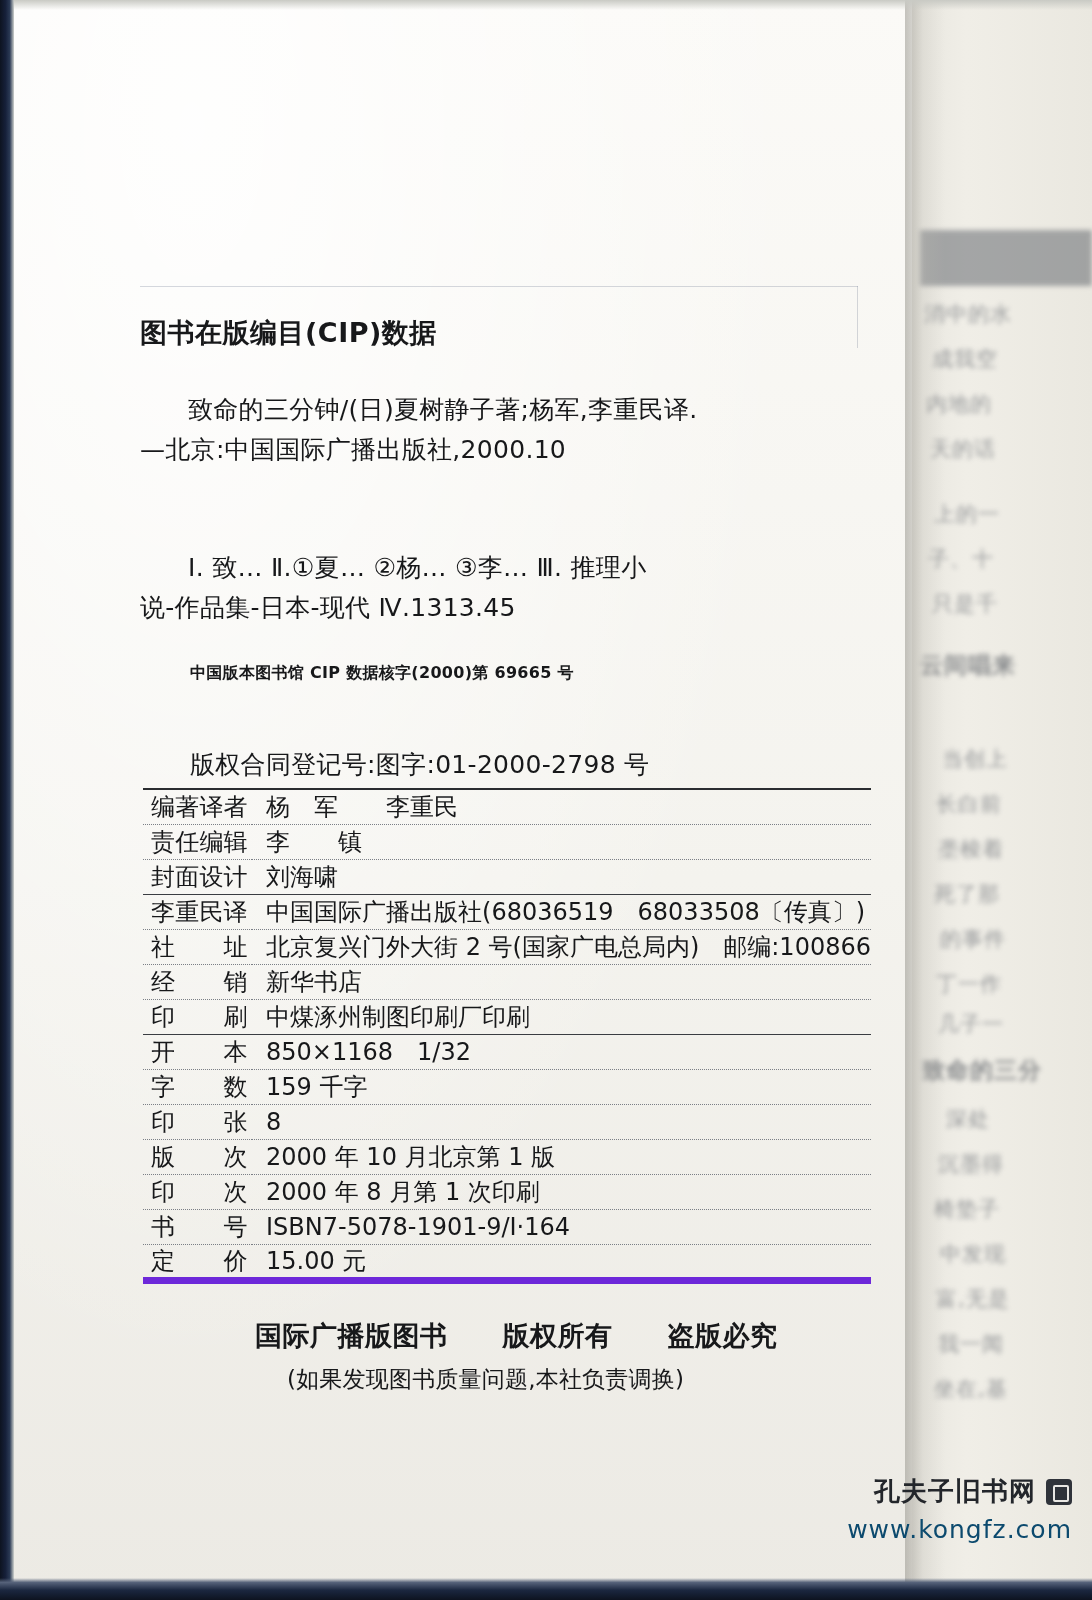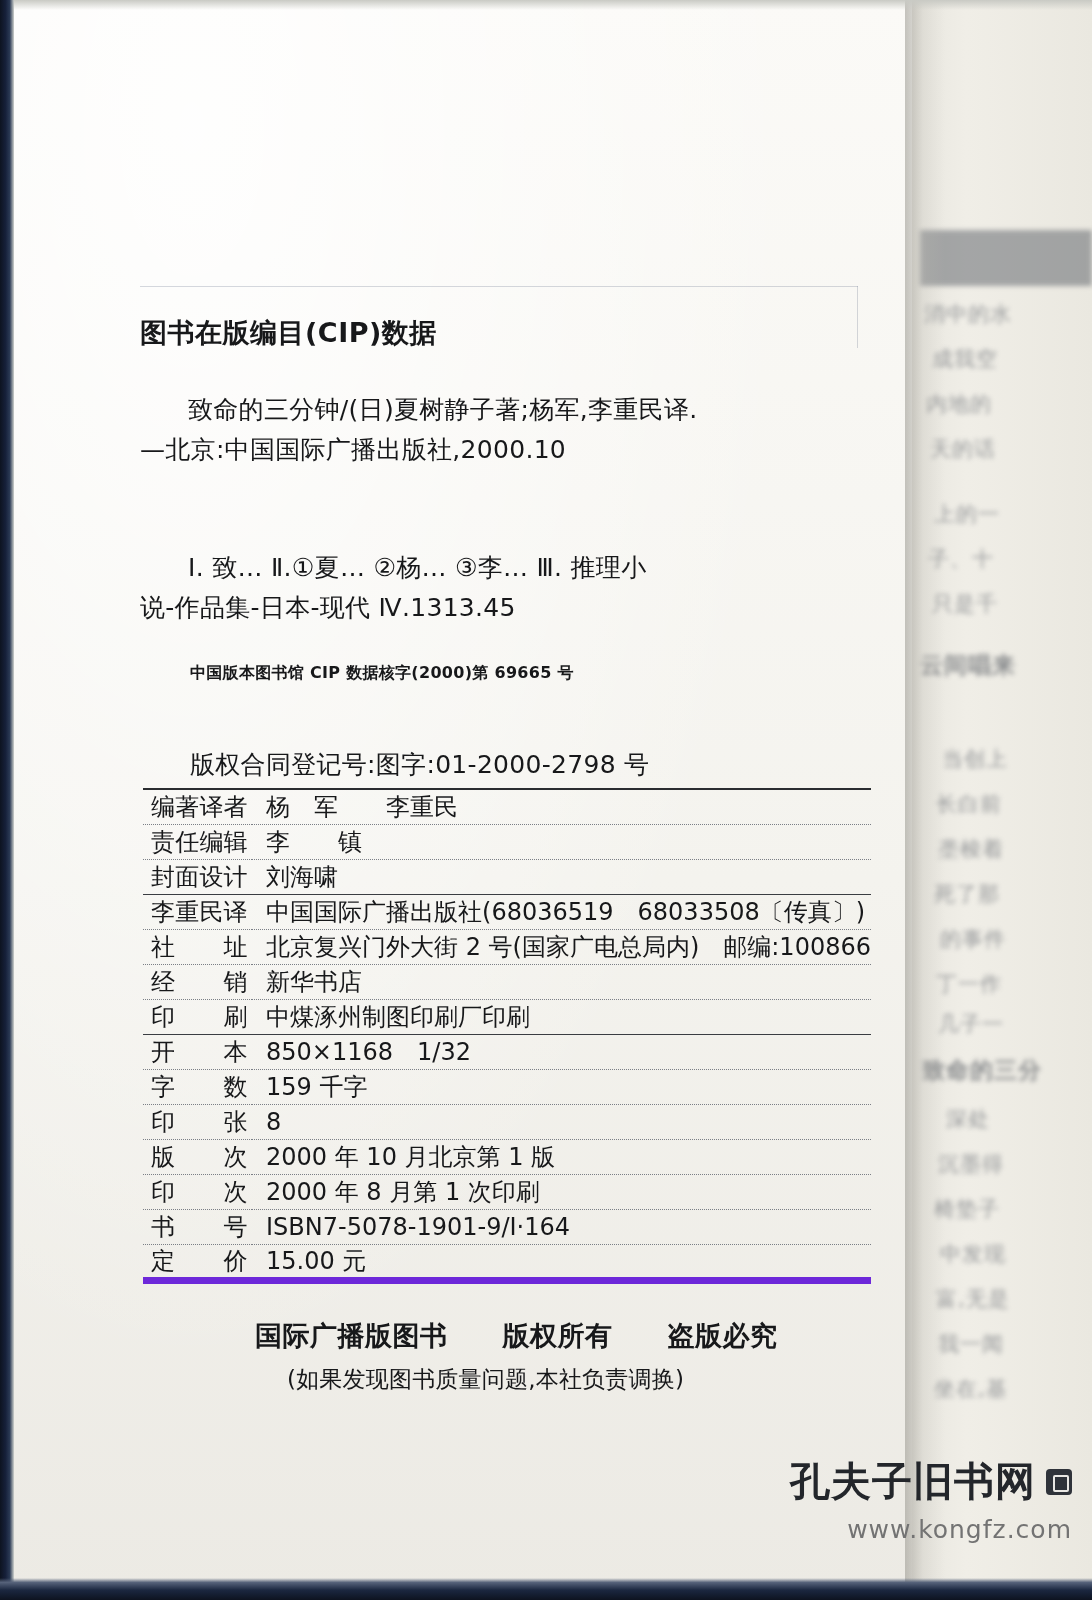--- a/index.html
+++ b/index.html
@@ -222,31 +222,31 @@
 
   
   .watermark {
     position: absolute;
     right: 20px; bottom: 56px;
     z-index: 40;
     text-align: right;
     color: #2b2f36;
   }
   .wm-main {
-    font-size: 40px;
+    font-size: 26px;
     font-weight: bold;
     letter-spacing: 1px;
     color: #23262b;
     margin-left: 16px;
   }
   .wm-sub {
     margin-top: 6px;
     font-size: 25px;
     letter-spacing: 1px;
-    color: #737373;
+    color: #0c4a6e;
   }
   .wm-row {
     display: flex;
     align-items: center;
     justify-content: flex-end;
     gap: 10px;
   }
   .wm-badge {
     width: 26px; height: 26px;
     border-radius: 4px;

